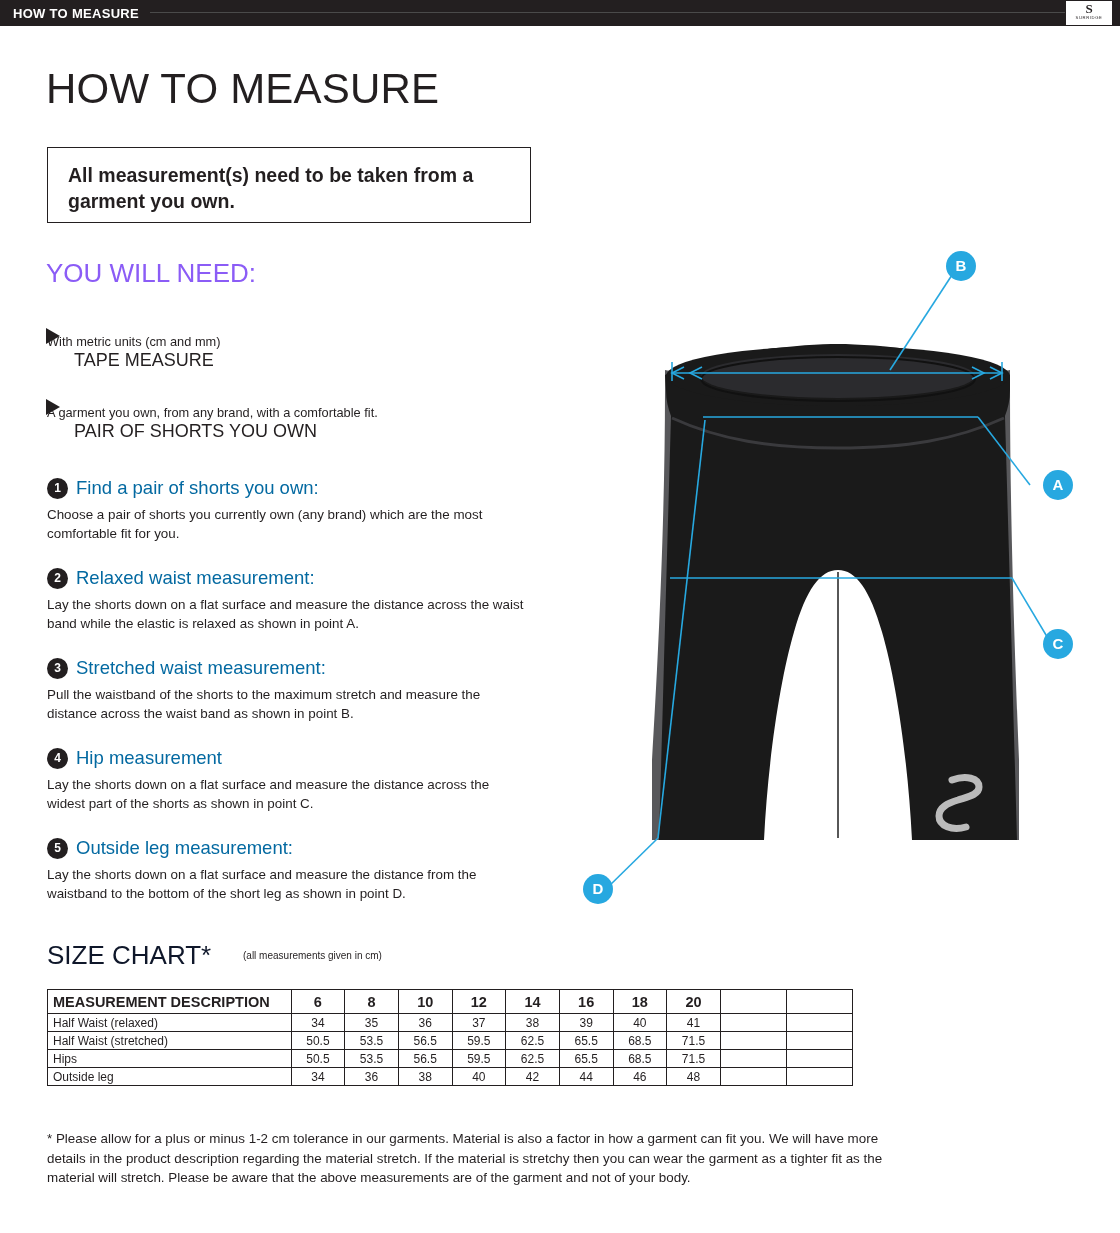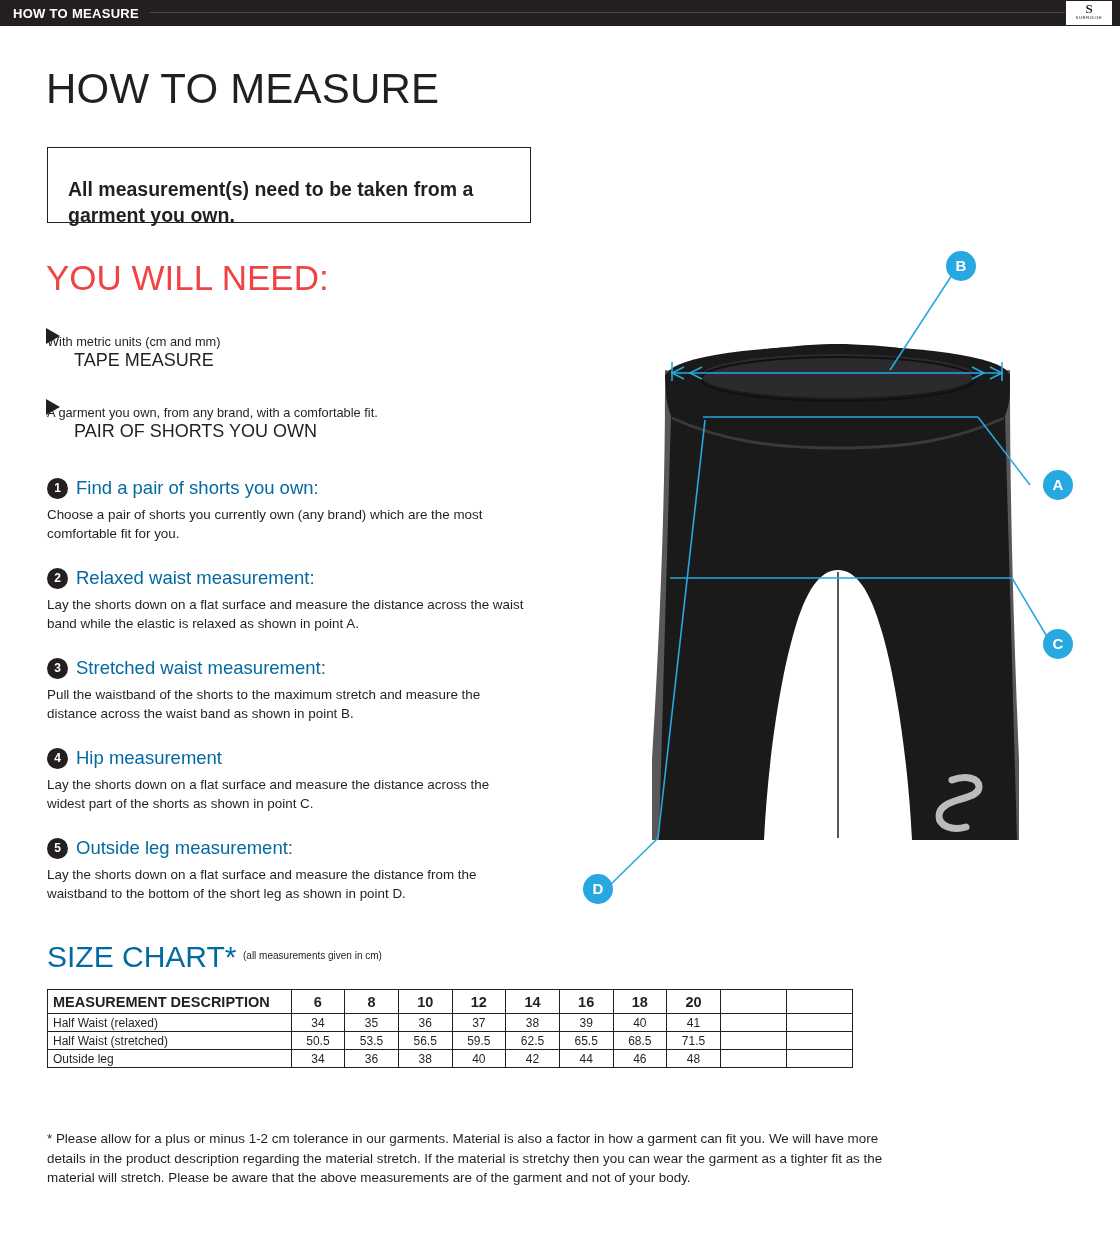--- a/index.html
+++ b/index.html
@@ -66,35 +66,35 @@
     font-weight: normal;
     letter-spacing: 0.2px;
     color: #231f20;
   }
 
   .callout {
     position: absolute;
     left: 47px; top: 147px;
     width: 484px; height: 76px;
     border: 1.5px solid #231f20;
-    padding: 28px 20px;
+    padding: 14px 20px;
   }
   .callout-text {
     font-size: 19.5px;
     font-weight: bold;
     line-height: 26px;
     color: #231f20;
   }
 
   .h2 {
     position: absolute;
     left: 46px; top: 258px;
-    font-size: 35px;
+    font-size: 26px;
     font-weight: normal;
-    color: #ef4444;
+    color: #8b5cf6;
   }
 
   
   .need {
     position: absolute;
     left: 46px;
   }
   .need-arrow {
     position: absolute;
     left: 0; top: 3px;
@@ -147,22 +147,22 @@
     width: 480px;
     font-size: 13.4px;
     line-height: 18.5px;
     color: #231f20;
   }
 
   
   .sizechart-title {
     position: absolute;
     left: 47px; top: 940px;
-    font-size: 30px;
-    color: #0369a1;
+    font-size: 26px;
+    color: #0f172a;
   }
   .sizechart-note {
     position: absolute;
     left: 243px; top: 950px;
     font-size: 10px;
     color: #231f20;
   }
 
   table.size {
     position: absolute;
@@ -388,20 +388,33 @@
       <td>56.5</td>
       <td>59.5</td>
       <td>62.5</td>
       <td>65.5</td>
       <td>68.5</td>
       <td>71.5</td>
       <td></td>
       <td></td>
     </tr>
 
+    <tr>
+      <td class="desc">Hips</td>
+      <td>50.5</td>
+      <td>53.5</td>
+      <td>56.5</td>
+      <td>59.5</td>
+      <td>62.5</td>
+      <td>65.5</td>
+      <td>68.5</td>
+      <td>71.5</td>
+      <td></td>
+      <td></td>
+    </tr>
 
     <tr>
       <td class="desc">Outside leg</td>
       <td>34</td>
       <td>36</td>
       <td>38</td>
       <td>40</td>
       <td>42</td>
       <td>44</td>
       <td>46</td>

